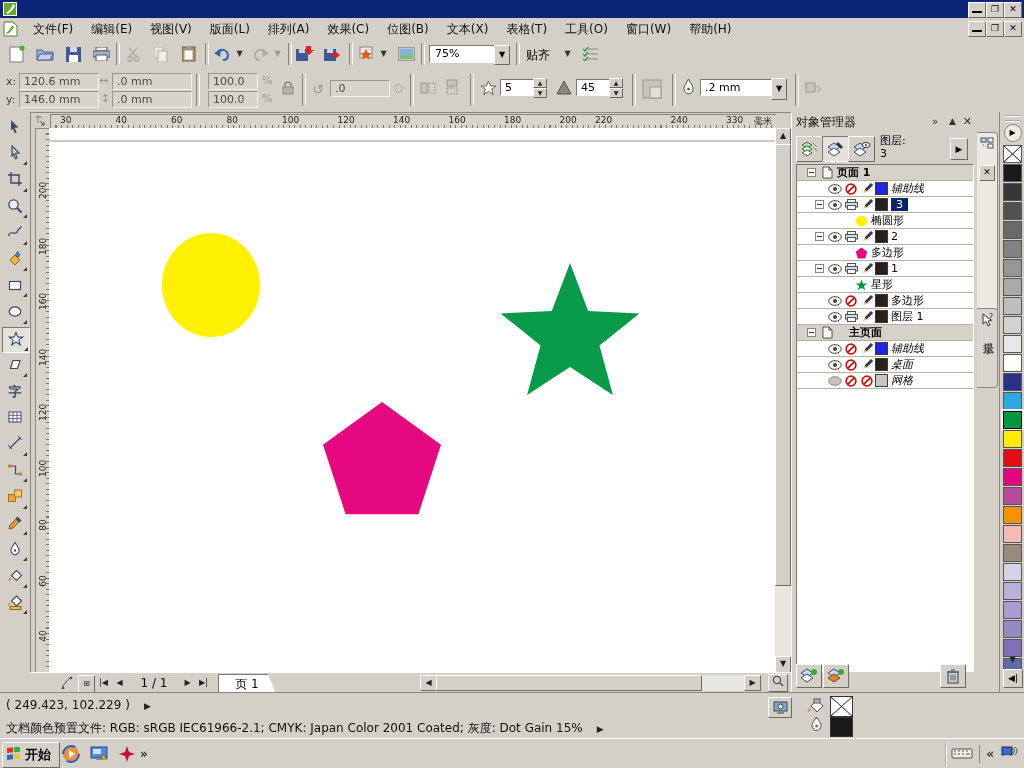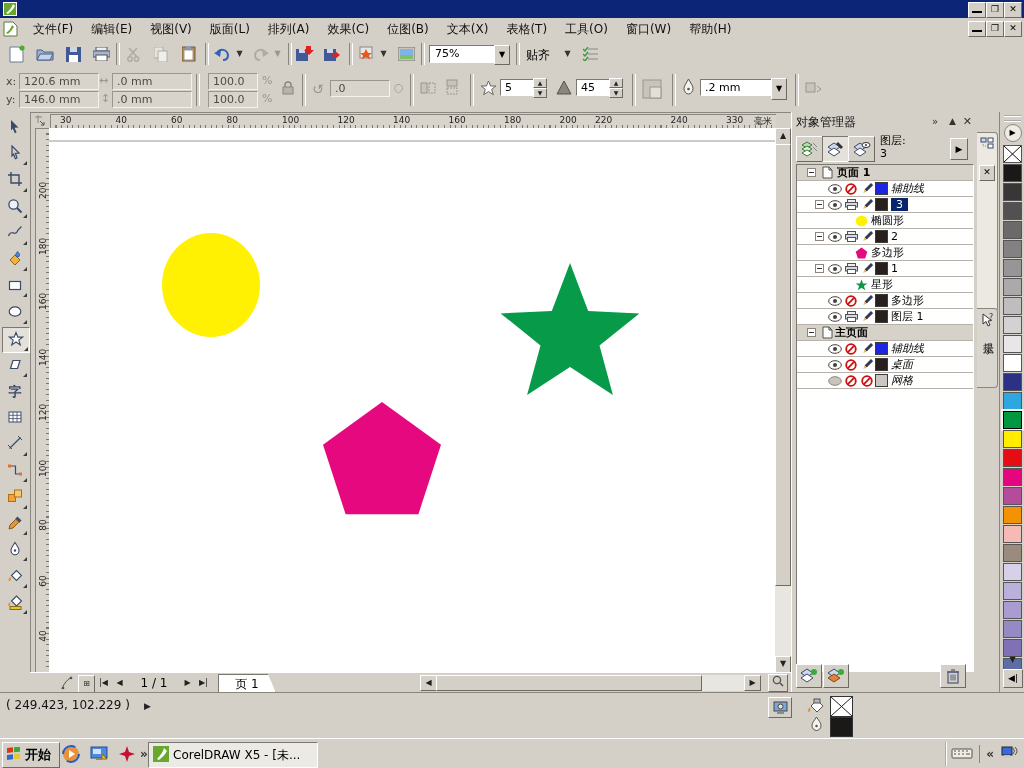--- a/index.html
+++ b/index.html
@@ -734,21 +734,21 @@
             <rect x="0.5" y="0.5" width="8" height="8" fill="#fff" stroke="#8a867e"></rect>
             <line x1="2" y1="4.5" x2="7" y2="4.5" stroke="#333"></line>
           </svg>
         </span>
         <span class="tic">
           <svg width="11" height="13">
             <path d="M1 1 h6 l3 3 v8 h-9 z" fill="#fff" stroke="#55524c"></path>
             <path d="M7 1 l3 3 h-3 z" fill="#d8d4cc" stroke="#55524c"></path>
           </svg>
         </span>
-        <span style="margin-left:0;">主页面</span>
+        <span style="margin-left:14px;">主页面</span>
       </div>
       <div class="trow">
         <span style="width:14px;flex:none;"></span>
         <span class="tic"></span>
         <span class="tic">
           <svg width="14" height="10">
             <ellipse cx="7" cy="5" rx="6.3" ry="4.3" fill="#fff" stroke="#44413c"></ellipse>
             <circle cx="7" cy="5" r="2" fill="#44413c"></circle>
           </svg>
         </span>
@@ -902,20 +902,21 @@
       <div class="pswatch" style="background: rgb(149, 138, 196);"></div>
       <div class="pswatch" style="background: rgb(128, 113, 181);"></div>
       <div class="pswatch" style="background: rgb(93, 108, 164);"></div>
     </div>
   <div class="abs" style="left:5px;bottom:28px;width:15px;text-align:center;font-size:8px;color:#222;">▼</div>
   <div class="abs raised" style="left:3px;bottom:4px;width:18px;height:17px;text-align:center;font-size:9px;line-height:16px;">◀|</div>
 </div>
 
 <div id="statusbar" class="abs">
   <span class="stext" style="left:6px;top:5px;"><span>( 249.423, 102.229 )</span><span class="arrow-r">▶</span></span>
+  <span class="stext" style="left:6px;top:27px;"><span>文档颜色预置文件: RGB: sRGB IEC61966-2.1; CMYK: Japan Color 2001 Coated; 灰度: Dot Gain 15%</span><span class="arrow-r">▶</span></span>
   <span class="abs raised" style="left:768px;top:4px;width:22px;height:19px;display:flex;align-items:center;justify-content:center;">
       <svg width="15" height="13">
         <rect x="1" y="1" width="13" height="9" fill="#7aa8d8" stroke="#444"></rect>
         <circle cx="7.5" cy="5.5" r="2.5" fill="#e8e6e0" stroke="#444"></circle>
         <line x1="4" y1="12" x2="11" y2="12" stroke="#444"></line>
       </svg>
     </span>
   <span class="abs" style="left:806px;top:4px;"><svg width="20" height="16">
         <path d="M5 9 L11 3 L17 9 L11 15 Z" fill="#fff" stroke="#55524c"></path>
         <path d="M4 10 c-1.5 2 -3 3 -2 4.5 c1 1 2.5 0 2.5 -2.5 z" fill="#e8943a"></path>
@@ -956,27 +957,20 @@
         <rect x="6" y="12" width="6" height="2" fill="#8a867e"></rect>
         <path d="M12 8 l5 5 h-5 z" fill="#e8c82a" stroke="#8a6a1a"></path>
       </svg>
     </span>
   <span class="ql" style="left:116px;">
       <svg width="18" height="18">
         <polygon points="9,1 11,7 17,9 11,11 9,17 7,11 1,9 7,7" fill="#c8102e"></polygon>
       </svg>
     </span>
   <span class="abs" style="left:140px;top:8px;font-weight:bold;color:#333;">»</span>
-  <div id="taskbtn">
-    <span><svg width="16" height="16">
-          <rect x="0" y="0" width="16" height="16" fill="#69a82f"></rect>
-          <path d="M4 13 C7 10 10 6 11 2 L14 5 C12 9 9 11 6 14 Z" fill="#fff"></path>
-        </svg></span>
-    <span>CorelDRAW X5 - [未...</span>
-  </div>
   <div id="tray">
     <span><svg width="22" height="14">
           <rect x="1" y="3" width="20" height="9" rx="1" fill="#efece6" stroke="#55524c"></rect>
           <path d="M3 5 h2 M7 5 h2 M11 5 h2 M15 5 h2 M3 8 h2 M7 8 h2 M11 8 h2 M15 8 h4" stroke="#55524c"></path>
         </svg></span>
     <span style="border-left:1px solid #8a867e;height:18px;"></span>
     <span style="font-weight:bold;color:#333;">«</span>
     <span><svg width="18" height="16">
           <rect x="2" y="2" width="10" height="8" fill="#3a6ad8" stroke="#223"></rect>
           <rect x="4" y="10" width="6" height="2" fill="#c8c4bc"></rect>

